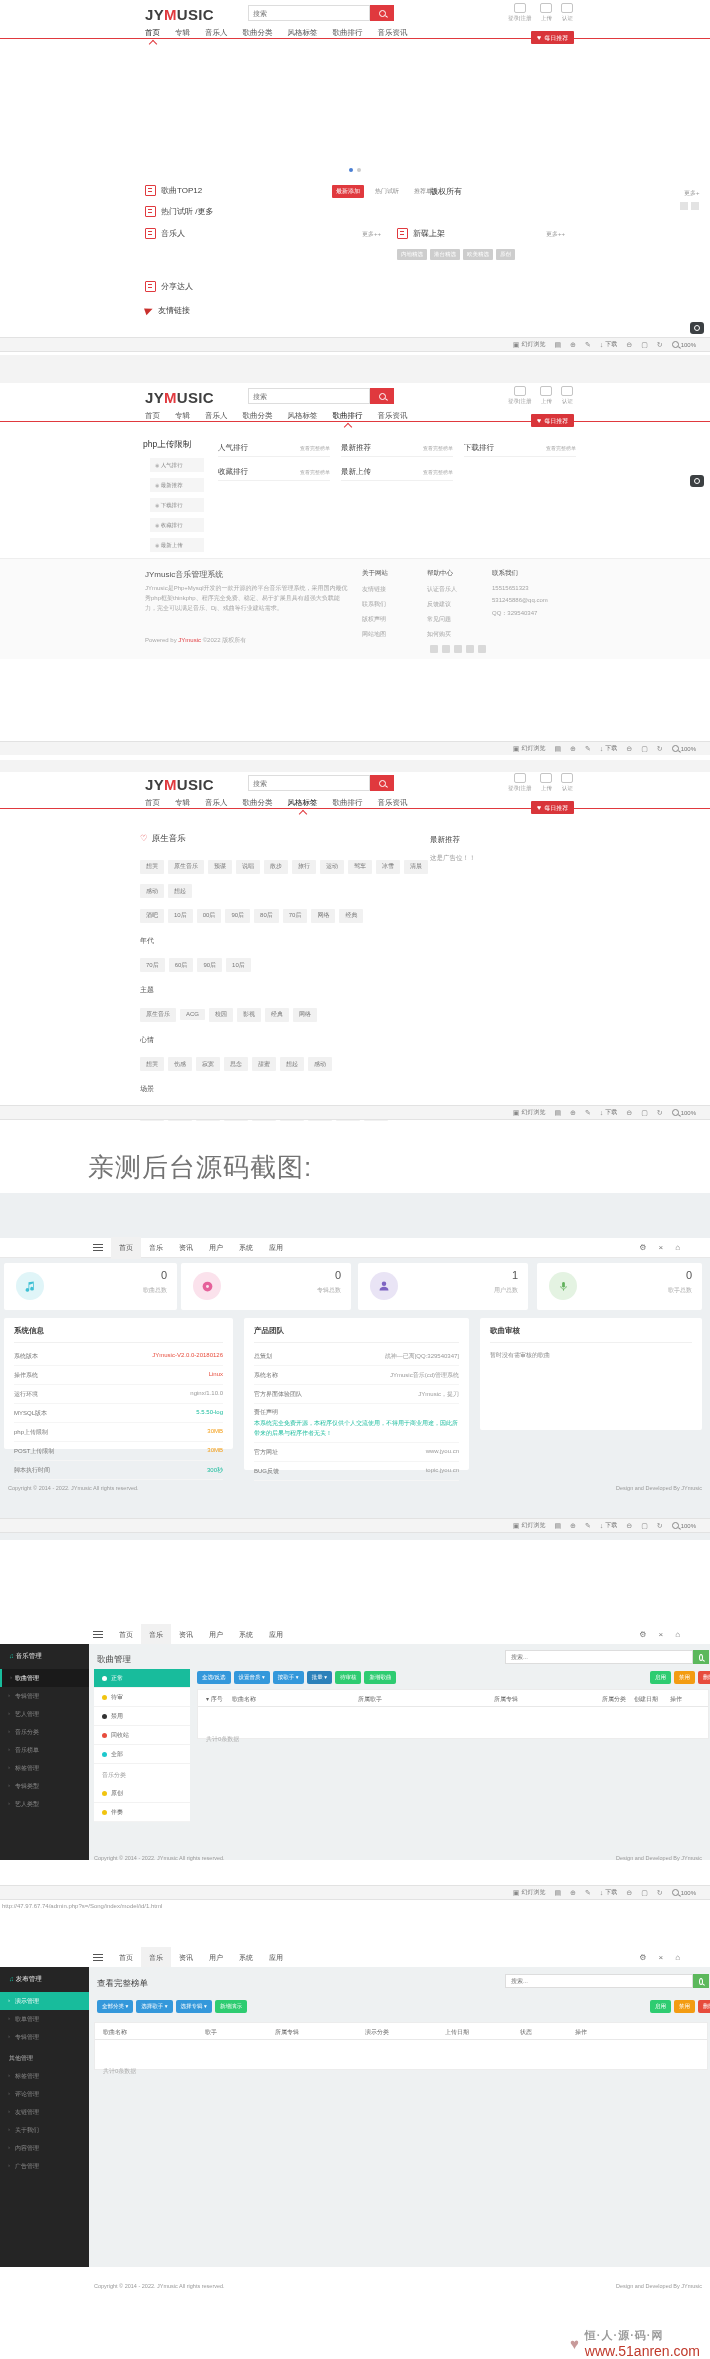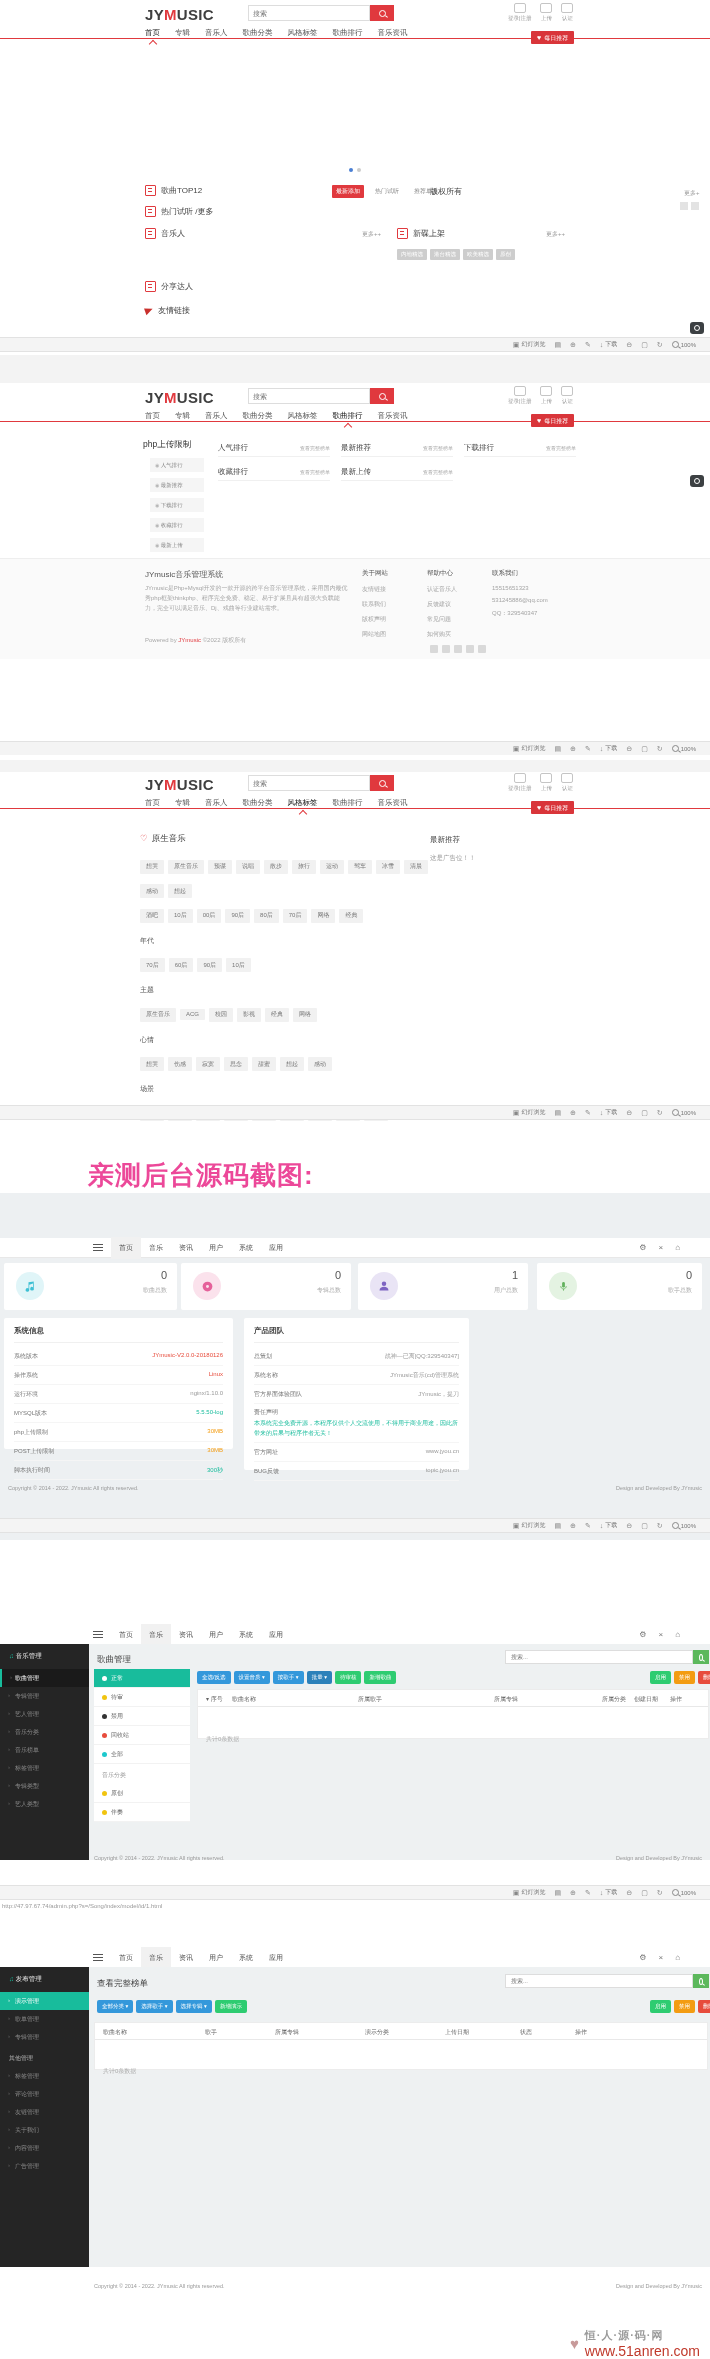--- a/index.html
+++ b/index.html
@@ -72,21 +72,21 @@
 
 .tagcol{position:absolute;left:140px;top:73px;width:292px}
 .tagcol .tt{font-size:8.5px;color:#444;margin-bottom:9px}
 .tagcol .tt u{text-decoration:none;color:#e0393e;margin-right:4px}
 .chip3row span,.tg span{display:inline-block;background:#f1f1f1;color:#777;font-size:6px;padding:2.5px 6px;margin:0 4px 5px 0;border-radius:1px;cursor:pointer}
 .tgn{font-size:7px;color:#555;margin:8px 0 7px}
 .adcol{position:absolute;left:430px;top:75px}
 .adcol .at{font-size:7.5px;color:#444;margin-bottom:9px}
 .adcol .ab{font-size:6.5px;color:#9a9a9a}
 
-.bigh{position:absolute;left:88px;top:8px;font-size:26px;font-weight:bold;color:#ec4899;letter-spacing:1px}
+.bigh{position:absolute;left:88px;top:0;font-size:26px;font-weight:normal;color:#737373;letter-spacing:1px}
 
 .anav{position:absolute;left:0;width:710px;height:19px;background:#fff;display:flex;align-items:center;font-size:7px;color:#555;box-shadow:0 1px 0 #e8e8e8}
 .burger{width:10px;height:7px;margin-left:93px;margin-right:8px;display:flex;flex-direction:column;justify-content:space-between;cursor:pointer}
 .burger b{height:1.4px;background:#555}
 .anav .tab{padding:6px 8px;cursor:pointer}
 .anav .tab.active{background:#f1f1f1}
 .anav .aright{margin-left:auto;margin-right:30px;display:flex;gap:12px;color:#777;font-size:8px}
 .anav .aright i{font-style:normal;cursor:pointer}
 .scard{position:absolute;height:47px;background:#fff;border-radius:2px}
 .scard .circ{position:absolute;left:12px;top:9px;width:28px;height:28px;border-radius:50%;display:flex;align-items:center;justify-content:center}
@@ -554,20 +554,24 @@
           <div class="irow v-orange">
             <span class="k">POST上传限制</span>
             <span class="v">30MB</span>
           </div>
           <div class="irow v-green">
             <span class="k">脚本执行时间</span>
             <span class="v">300秒</span>
           </div>
         </div>
   </div>
+  <div class="panel" style="left:480px;top:125px;width:222px;height:112px">
+    <h3>歌曲审核</h3>
+    <div class="pbody">暂时没有需审核的歌曲</div>
+  </div>
   <div class="copy" style="left:8px;top:292px">Copyright © 2014 - 2022. JYmusic All rights reserved.</div>
   <div class="copy" style="right:8px;top:292px">Design and Developed By JYmusic</div>
   <div class="vbar" style="top:325px">
     <span class="grp">
           <i class="vi">▣</i>
           <span>幻灯浏览</span>
         </span>
     <i class="vi">▤</i>
     <i class="vi">⊕</i>
     <i class="vi">✎</i>

